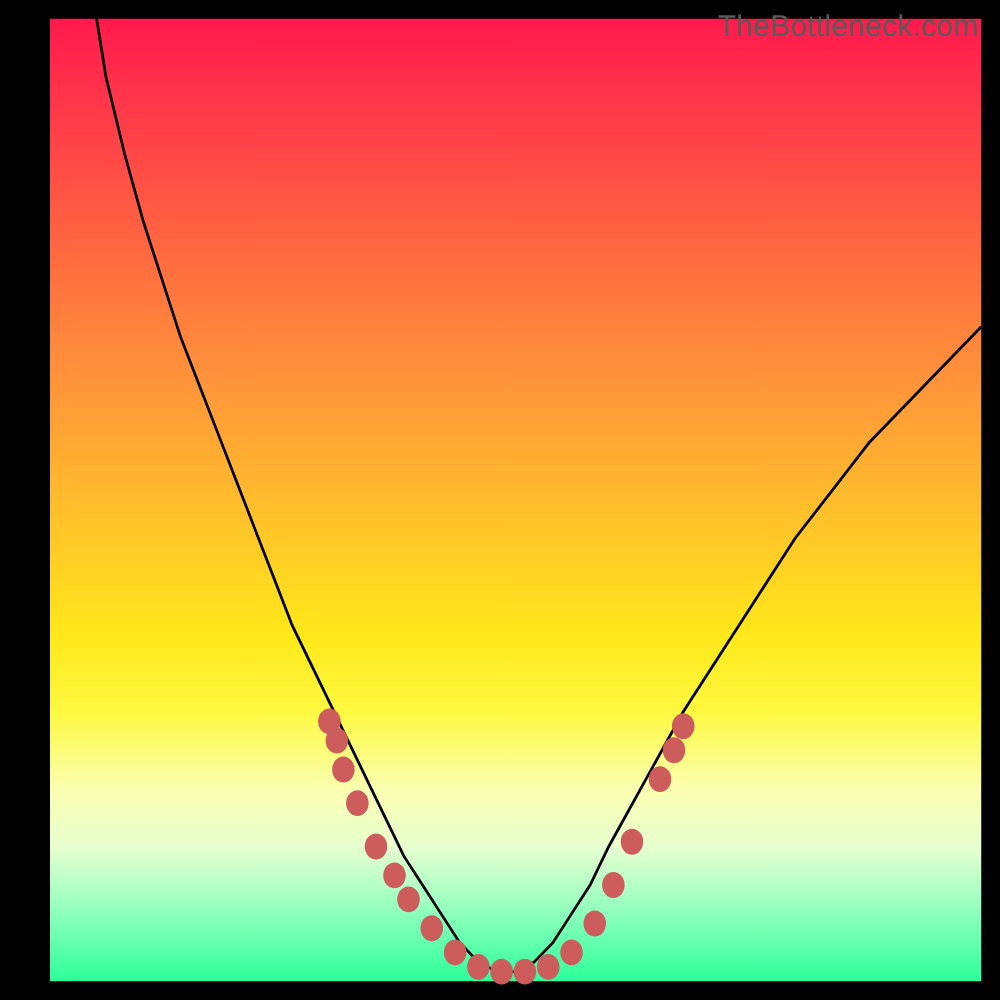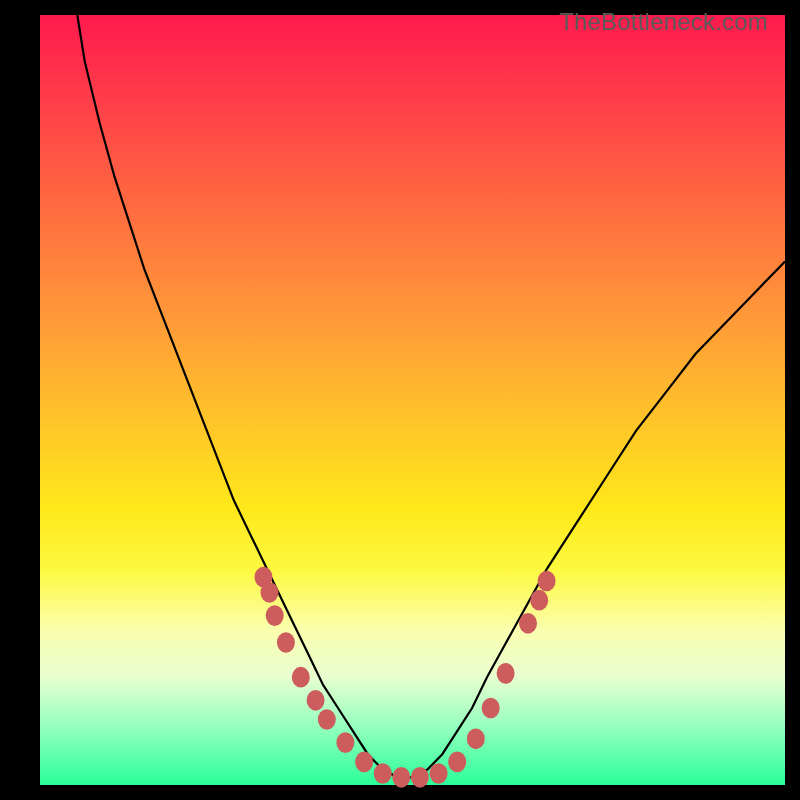--- a/index.html
+++ b/index.html
@@ -35,21 +35,21 @@
       #fdf940 72%,
       #faffb0 80%,
       #e8ffd0 86%,
       #9affc0 92%,
       #2bff9a 100%
     );
   }
   .attribution {
     position: absolute;
     top: 8px;
-    right: 32px;
+    right: 17px;
     color: #5a5a5a;
     font-size: 24px;
     font-weight: 400;
     letter-spacing: 0.2px;
     pointer-events: none;
     font-family: Arial, Helvetica, sans-serif;
   }
   svg.curve {
     position: absolute;
     left: 0;

